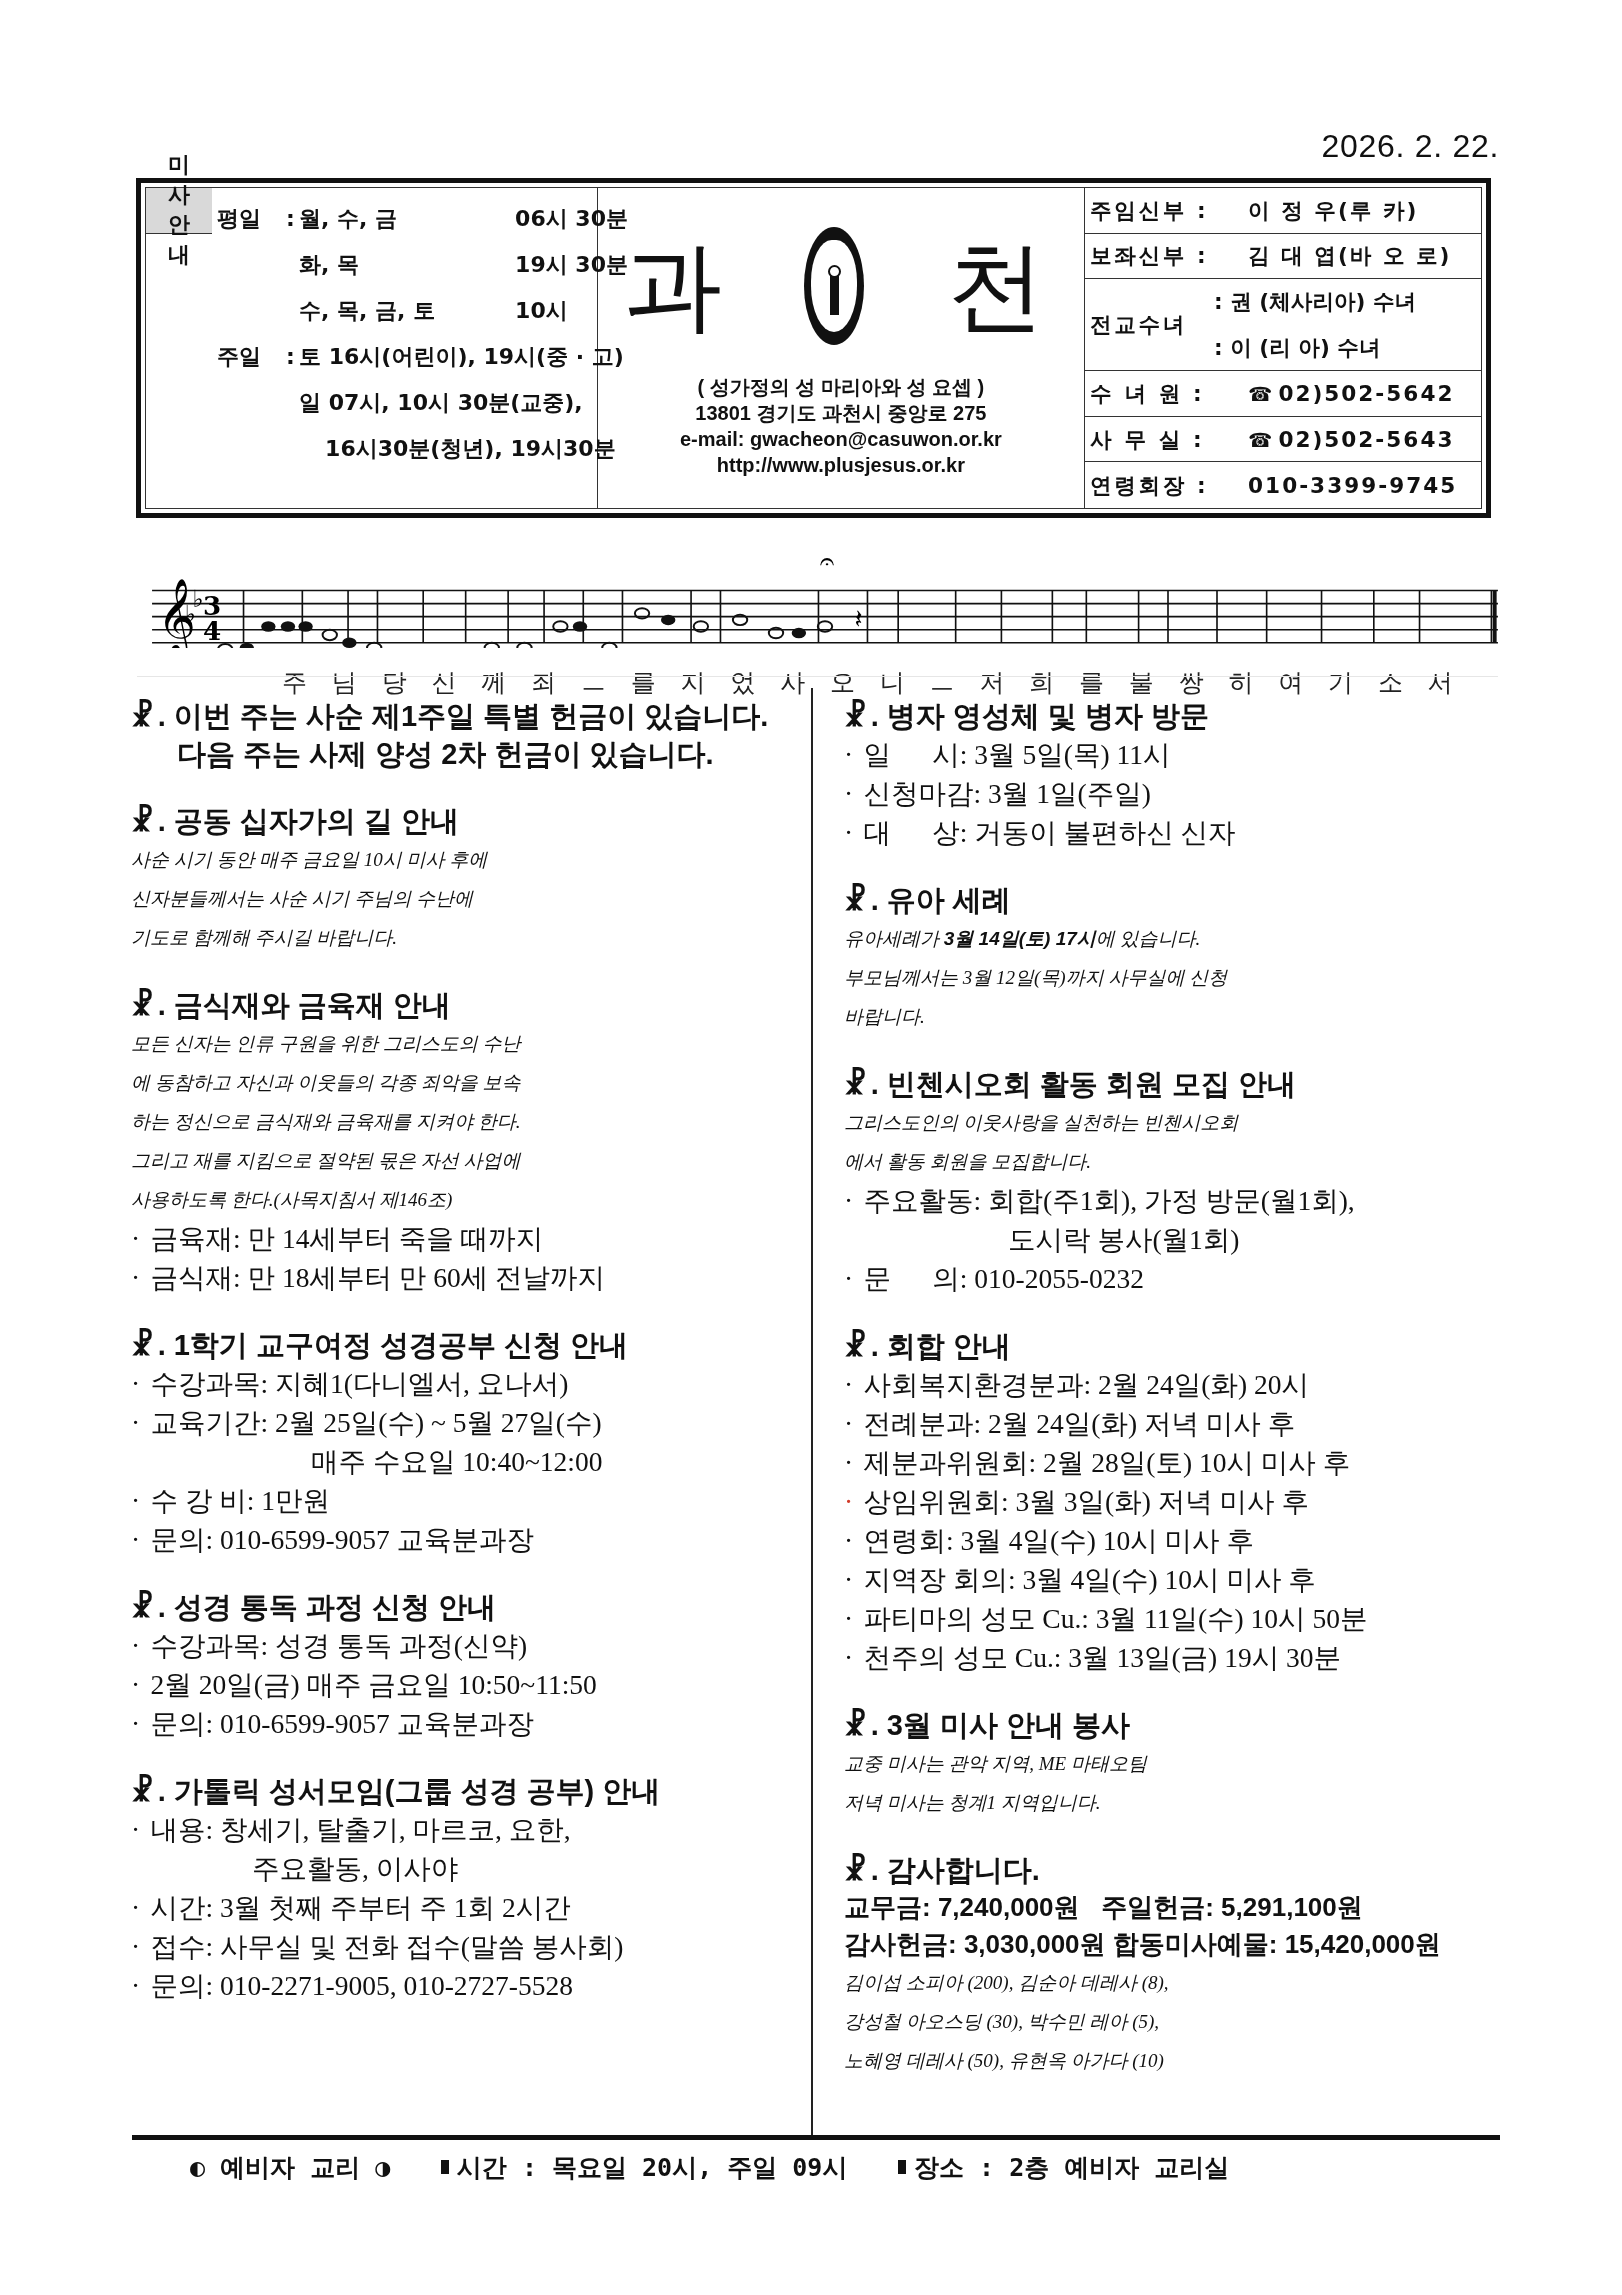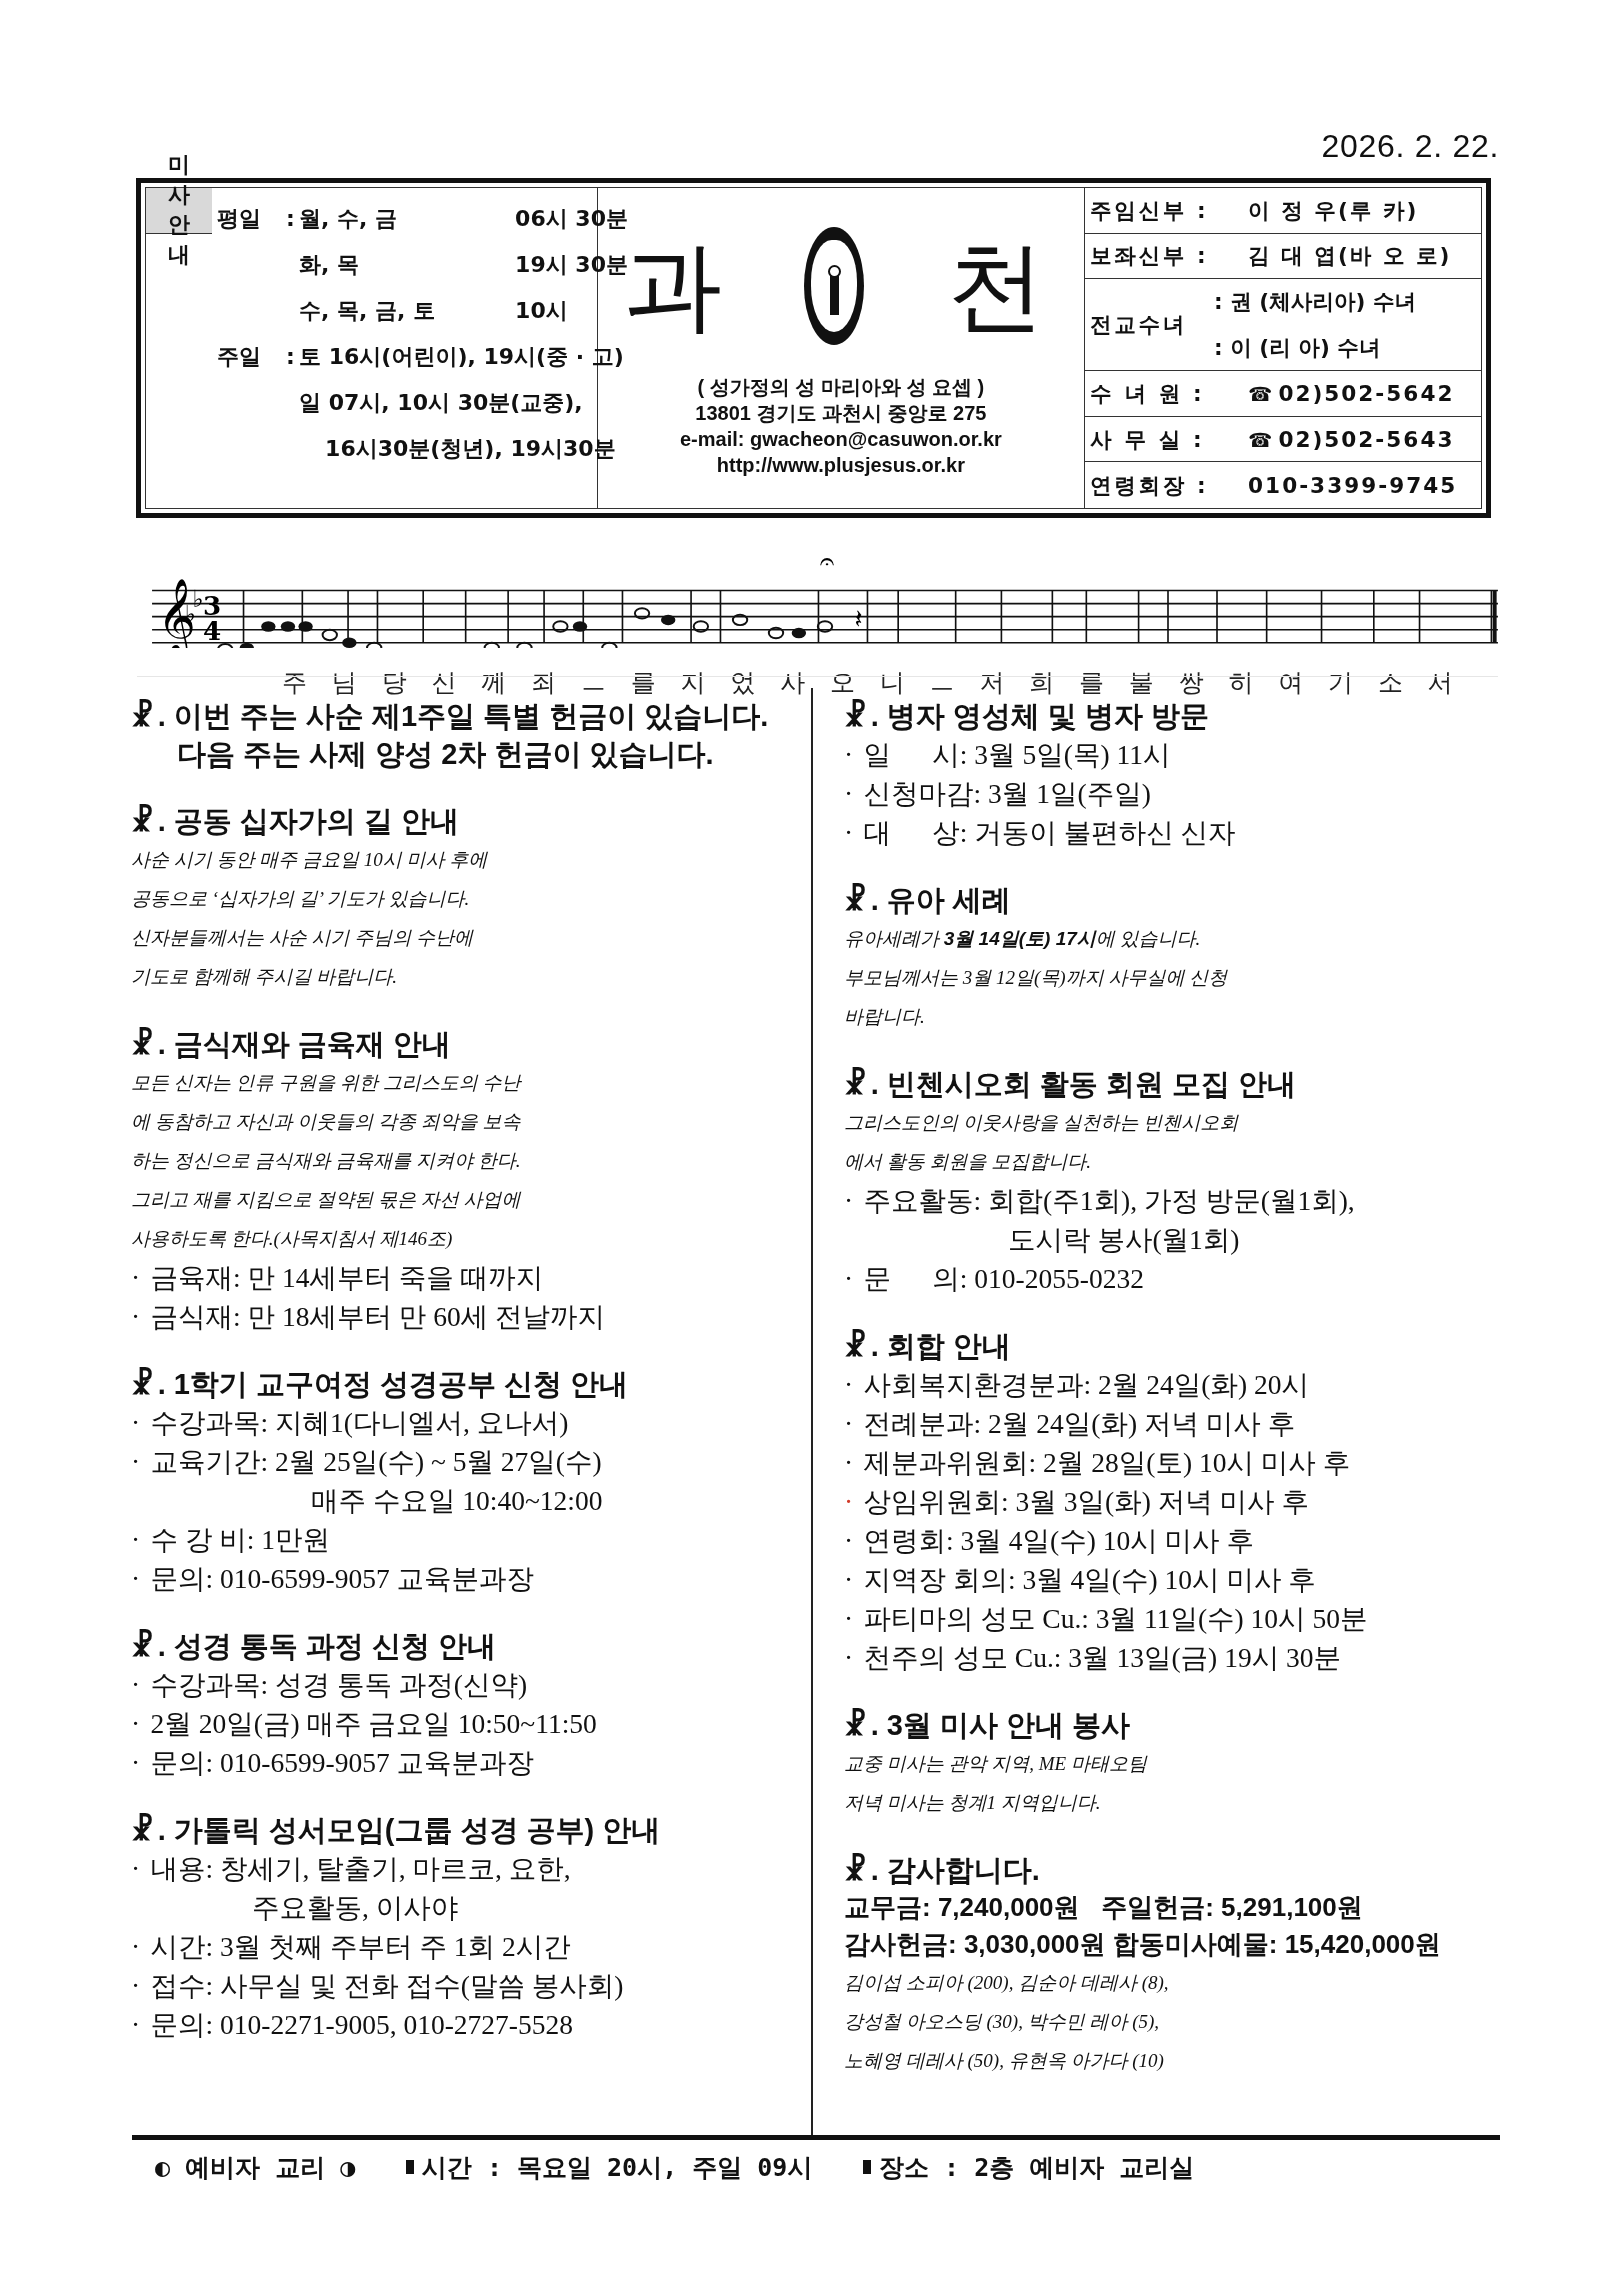--- a/index.html
+++ b/index.html
@@ -64,21 +64,21 @@
   .item.cont { padding-left: 180px; }
   .item.cont2 { padding-left: 121px; }
   .item.cont3 { padding-left: 164px; }
   .bold-line { font-family: "Liberation Sans", sans-serif; font-weight: bold; font-size: 26px; line-height: 37px; white-space: nowrap; }
   .red-dot { color: #d23b2a; }
 
   
   .footer-rule { position: absolute; left: 132px; top: 2135px; width: 1368px; height: 4.6px; background: #111; }
   .footer { position: absolute; left: 131px; top: 2141px; width: 1368px; height: 52px; display: flex; align-items: center; font-family: "DejaVu Sans Mono", monospace; font-weight: bold; font-size: 25px; white-space: nowrap; }
   .footer span { margin-right: 11.8px; }
-  .f1 { margin-left: 24px; }
+  .f1 { margin-left: 59px; }
   .f-sq { display: inline-block; width: 7.9px; height: 14.4px; background: #111; margin: 0 7.9px 0 39px; }
 </style>
 </head>
 <body>
 
 <div class="date">2026. 2. 22.</div>
 
 <div class="header">
   <div class="header-inner">
     <div class="mass">
@@ -278,21 +278,20 @@
         <span class="sub">다음 주는 사제 양성 2차 헌금이 있습니다.</span>
       </div>
   </div>
 
   <div class="sec">
     <div class="sec-title">
         <span class="chi">☧</span>
         <span>. 공동 십자가의 길 안내</span>
       </div>
     <div class="para">사순 시기 동안 매주 금요일 10시 미사 후에</div>
-    <div class="para">공동으로 ‘십자가의 길’ 기도가 있습니다.</div>
     <div class="para">신자분들께서는 사순 시기 주님의 수난에</div>
     <div class="para">기도로 함께해 주시길 바랍니다.</div>
   </div>
 
   <div class="sec">
     <div class="sec-title">
         <span class="chi">☧</span>
         <span>. 금식재와 금육재 안내</span>
       </div>
     <div class="para">모든 신자는 인류 구원을 위한 그리스도의 수난</div>

